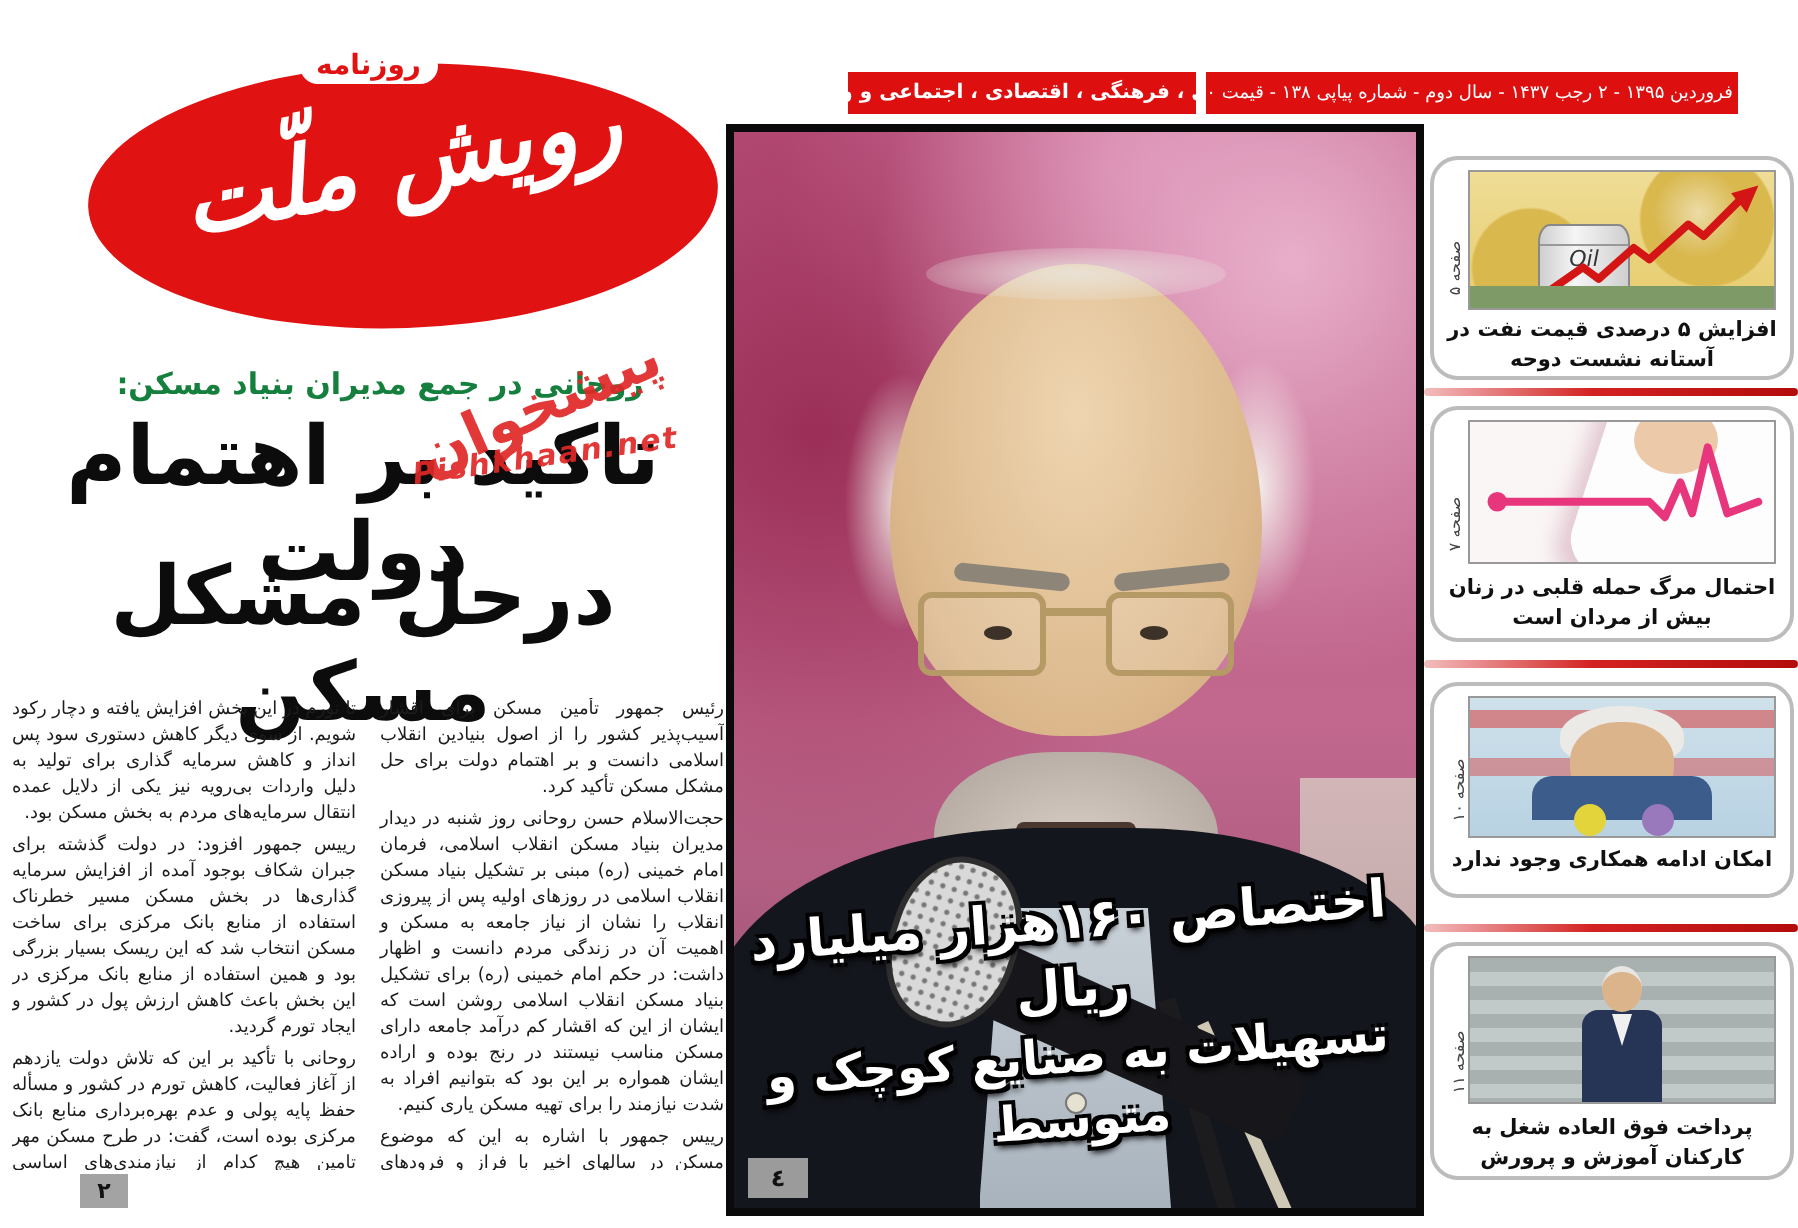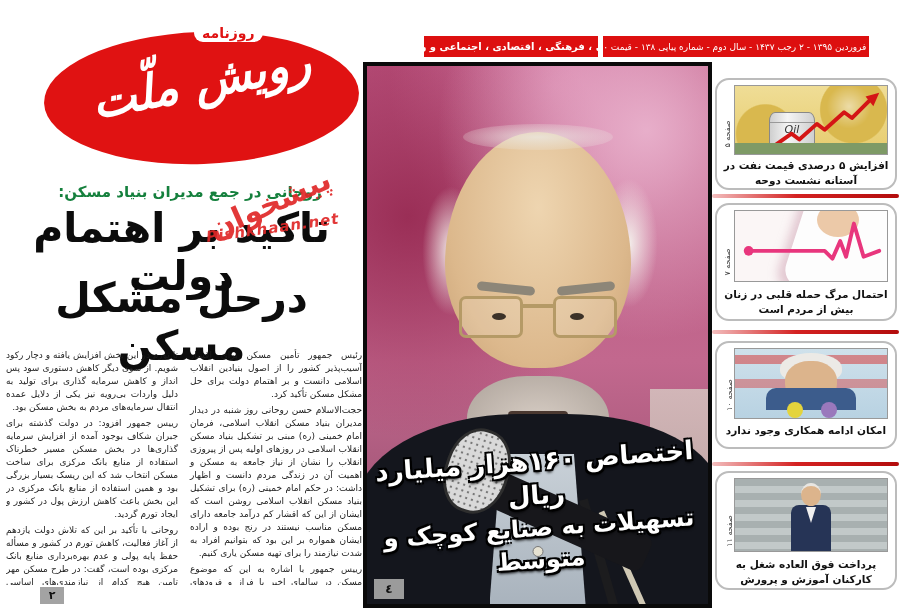--- a/index.html
+++ b/index.html
@@ -6,21 +6,21 @@
   .page{position:relative;width:899px;height:614px;background:#ffffff;overflow:hidden;
         font-family:"DejaVu Sans",sans-serif;margin:0 auto;}
 
   
   .logo-oval{position:absolute;left:44px;top:32px;width:315px;height:132px;background:#e01212;
              border-radius:50%;transform:rotate(-2deg);}
   .logo-name{position:absolute;left:0;top:22px;width:100%;text-align:center;color:#fff;
              font-size:47px;font-weight:bold;font-style:italic;transform:rotate(-9deg);
              direction:rtl;letter-spacing:-2px;}
   .logo-sub{position:absolute;left:150px;top:24px;background:#fff;color:#e01212;font-size:14px;
-            font-weight:bold;padding:1px 8px;border-radius:10px;direction:rtl;z-index:3;margin-left:44px;}
+            font-weight:bold;padding:1px 8px;border-radius:10px;direction:rtl;z-index:3;}
   .redbar{position:absolute;top:36px;height:21px;background:#dd0f0f;color:#fff;direction:rtl;
           display:flex;align-items:center;justify-content:center;white-space:nowrap;overflow:hidden;}
   .topics-bar{left:424px;width:174px;font-size:10px;font-weight:bold;}
   .dateline-bar{left:603px;width:266px;font-size:9px;}
 
   
   .kicker{position:absolute;left:35px;top:183px;width:310px;text-align:center;font-size:15px;
           font-weight:bold;color:#15803d;direction:rtl;}
   .hl{position:absolute;left:0;width:363px;text-align:center;font-weight:bold;color:#0c0c0c;
       direction:rtl;font-size:41px;letter-spacing:-1px;}
@@ -231,21 +231,21 @@
   <div class="sb-box" style="top:203px;height:118px;">
     <span class="sb-page-label">صفحه ۷</span>
     <div class="sb-img g-ekg">
       <div class="person"></div>
       <div class="neck"></div>
       <svg width="100%" height="100%" viewBox="0 0 156 70" style="position:absolute;left:0;top:0;">
         <circle cx="14" cy="40" r="5" fill="#e8367d"></circle>
         <polyline points="14,40 92,40 100,48 108,30 114,46 122,12 132,46 148,40" fill="none" stroke="#e8367d" stroke-width="4" stroke-linejoin="round" stroke-linecap="round"></polyline>
       </svg>
     </div>
-    <div class="sb-caption" style="top:82px;">احتمال مرگ حمله قلبی در زنان بیش از مردم است</div>
+    <div class="sb-caption" style="top:82px;">احتمال مرگ حمله قلبی در زنان بیش از مردان است</div>
   </div>
   <div class="sb-divider" style="top:330px;"></div>
 
   <div class="sb-box" style="top:341px;height:108px;">
     <span class="sb-page-label">صفحه ۱۰</span>
     <div class="sb-img g-coach">
       <div class="band1"></div>
       <div class="band2"></div>
       <div class="coach-hair"></div>
       <div class="coach-face"></div>

